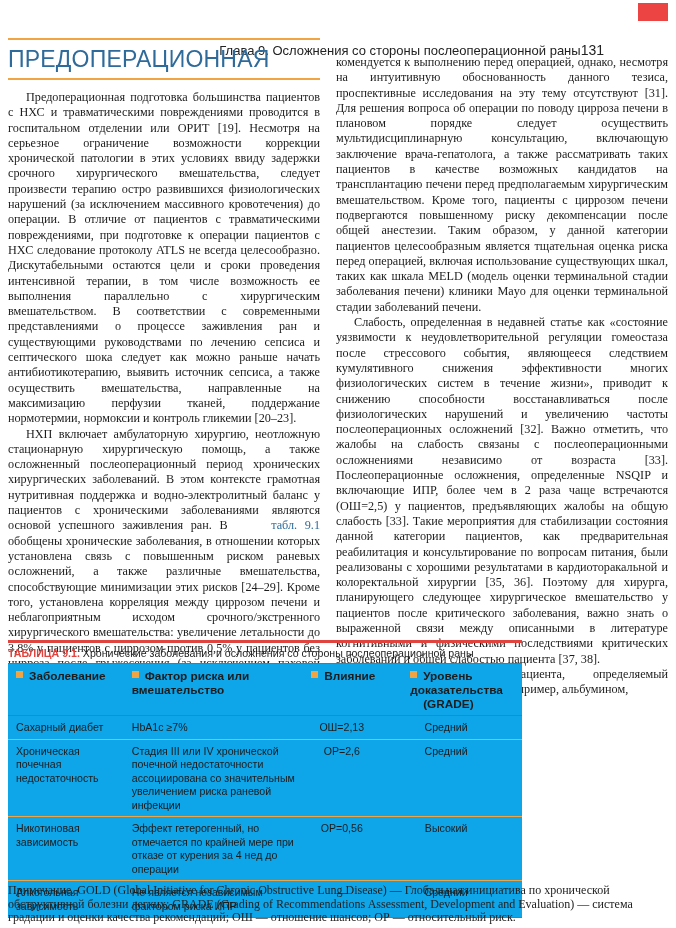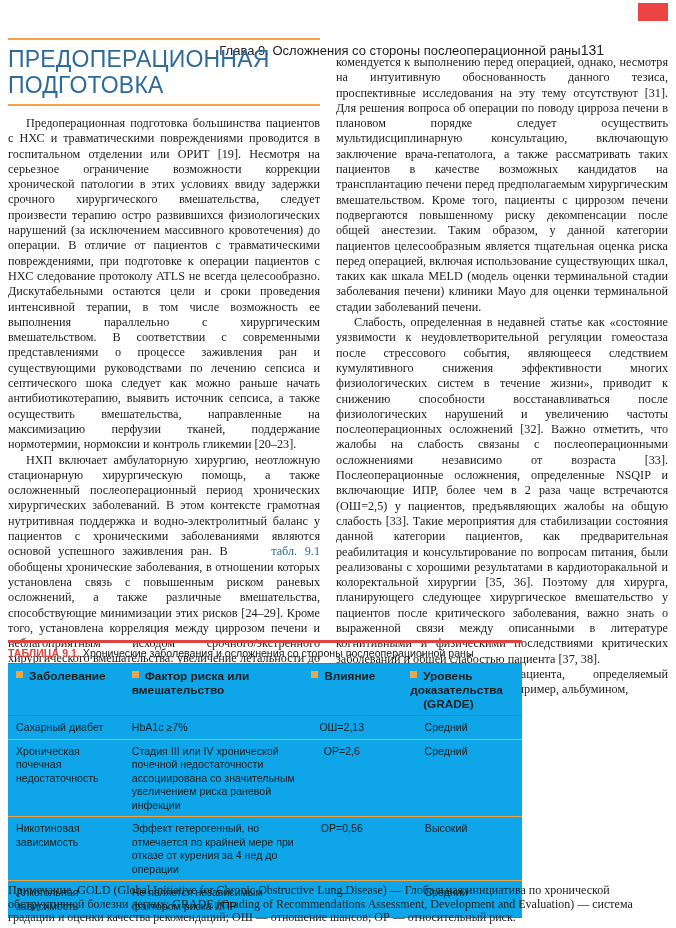--- a/index.html
+++ b/index.html
@@ -48,21 +48,20 @@
 
 <div class="running-head">
   <span>Глава 9. Осложнения со стороны послеоперационной раны</span>
   <span class="page-num">131</span>
 </div>
 <div class="red-tab"></div>
 
 <div class="col col-left">
   <div class="section-head">
     <div>ПРЕДОПЕРАЦИОННАЯ</div>
-    <div>ПОДГОТОВКА</div>
   </div>
   <p>Предоперационная подготовка большинства пациентов с НХС и травматическими повреждениями проводится в госпитальном отделении или ОРИТ [19]. Несмотря на серьезное ограничение возможности коррекции хронической патологии в этих условиях ввиду задержки срочного хирургического вмешательства, следует произвести терапию остро развившихся физиологических нарушений (за исключением массивного кровотечения) до операции. В отличие от пациентов с травматическими повреждениями, при подготовке к операции пациентов с НХС следование протоколу ATLS не всегда целесообразно. Дискутабельными остаются цели и сроки проведения интенсивной терапии, в том числе возможность ее выполнения параллельно с хирургическим вмешательством. В соответствии с современными представлениями о процессе заживления ран и существующими руководствами по лечению сепсиса и септического шока следует как можно раньше начать антибиотикотерапию, выявить источник сепсиса, а также осуществить вмешательства, направленные на максимизацию перфузии тканей, поддержание нормотермии, нормоксии и контроль гликемии [20–23].</p>
   <p><span>НХП включает амбулаторную хирургию, неотложную стационарную хирургическую помощь, а также осложненный послеоперационный период хронических хирургических заболеваний. В этом контексте грамотная нутритивная поддержка и водно-электролитный баланс у пациентов с хроническими заболеваниями являются основой успешного заживления ран. В </span><span class="xref">табл. 9.1</span><span> обобщены хронические заболевания, в отношении которых установлена связь с повышенным риском раневых осложнений, а также различные вмешательства, способствующие минимизации этих рисков [24–29]. Кроме того, установлена корреляция между циррозом печени и неблагоприятным исходом срочного/экстренного хирургического вмешательства: увеличение летальности до 3,8% у пациентов с циррозом против 0,5% у пациентов без цирроза после грыжесечения (за исключением паховой грыжи, </span><i>p</i><span> &lt;0,0001) [30]. Оптимизация коагулопатии, портальной гипертензии, асцита и нутритивной поддержки ре-</span></p>
 </div>
 
 <div class="col col-right">
   <p class="no-indent">комендуется к выполнению перед операцией, однако, несмотря на интуитивную обоснованность данного тезиса, проспективные исследования на эту тему отсутствуют [31]. Для решения вопроса об операции по поводу цирроза печени в плановом порядке следует осуществить мультидисциплинарную консультацию, включающую заключение врача-гепатолога, а также рассматривать таких пациентов в качестве возможных кандидатов на трансплантацию печени перед предполагаемым хирургическим вмешательством. Кроме того, пациенты с циррозом печени подвергаются повышенному риску декомпенсации после общей анестезии. Таким образом, у данной категории пациентов целесообразным является тщательная оценка риска перед операцией, включая использование существующих шкал, таких как шкала MELD (модель оценки терминальной стадии заболевания печени) клиники Mayo для оценки терминальной стадии заболеваний печени.</p>
   <p>Слабость, определенная в недавней статье как «состояние уязвимости к неудовлетворительной регуляции гомеостаза после стрессового события, являющееся следствием кумулятивного снижения эффективности многих физиологических систем в течение жизни», приводит к снижению способности восстанавливаться после физиологических нарушений и увеличению частоты послеоперационных осложнений [32]. Важно отметить, что жалобы на слабость связаны с послеоперационными осложнениями независимо от возраста [33]. Послеоперационные осложнения, определенные NSQIP и включающие ИПР, более чем в 2 раза чаще встречаются (ОШ=2,5) у пациентов, предъявляющих жалобы на общую слабость [33]. Такие мероприятия для стабилизации состояния данной категории пациентов, как предварительная реабилитация и консультирование по вопросам питания, были реализованы с хорошими результатами в кардиоторакальной и колоректальной хирургии [35, 36]. Поэтому для хирурга, планирующего следующее хирургическое вмешательство у пациентов после критического заболевания, важно знать о выраженной связи между описанными в литературе когнитивными и физическими последствиями критических заболеваний и общей слабостью пациента [37, 38].</p>
   <p>Нутритивный статус пациента, определяемый биохимическими показателями (например, альбумином,</p>
 </div>

